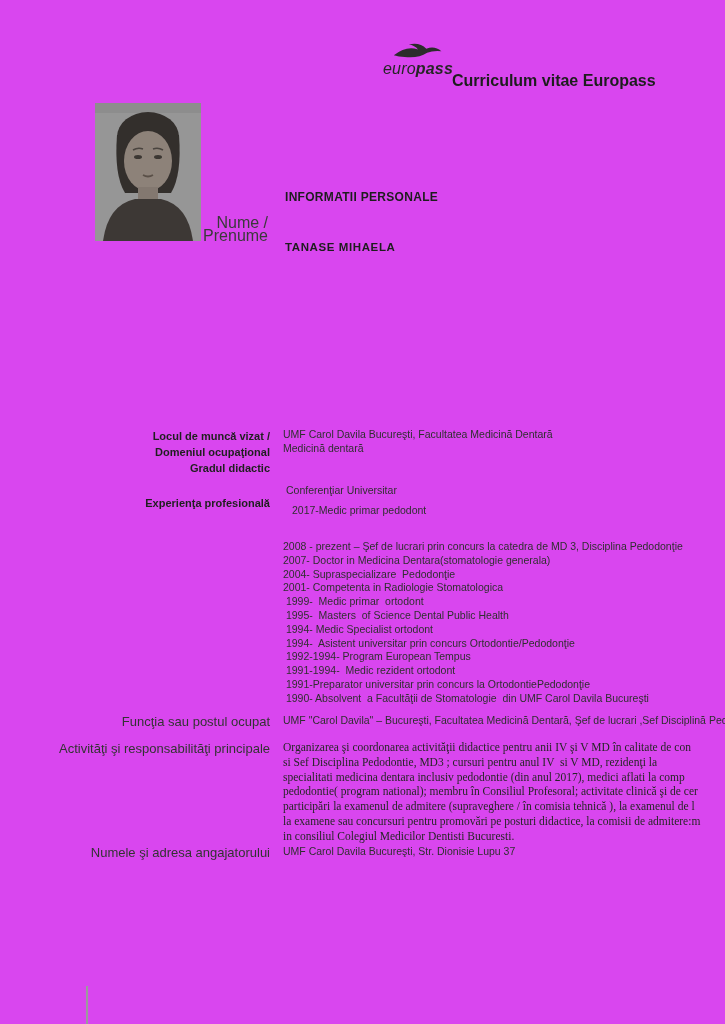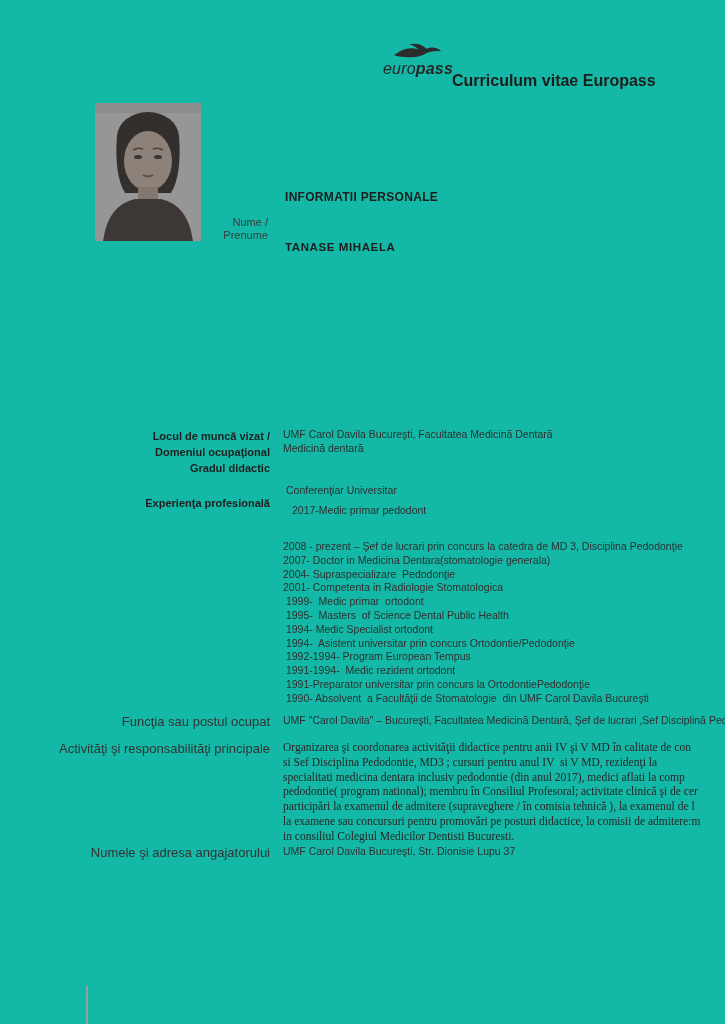--- a/index.html
+++ b/index.html
@@ -1,40 +1,40 @@
 <!DOCTYPE html>
 <html><head>
 <meta charset="utf-8">
 <style>
   html, body { margin: 0; padding: 0; background: #ffffff; }
   .page {
     position: relative;
     width: 725px;
     height: 1024px;
-    background: #14b8a6;
+    background: #d946ef;
     overflow: hidden;
     font-family: "Liberation Sans", sans-serif;
     color: #2b2b2b;
   }
   .abs { position: absolute; }
 
   
   .logo-block { left: 378px; top: 42px; width: 80px; text-align: center; }
   .logo-bird { display: block; margin: 0 auto -2px auto; }
   .logo-text { font-size: 16px; font-style: italic; color: #262626; letter-spacing: 0.2px; white-space: nowrap; }
   .logo-text .euro { font-weight: 400; }
   .logo-text .pass { font-weight: 700; }
   .doc-title { left: 452px; top: 72px; font-size: 16px; font-weight: 700; color: #1d1d1d; white-space: nowrap; }
 
   
   .photo { left: 95px; top: 103px; width: 106px; height: 138px; background: #979797; }
 
   
   .section-heading { left: 285px; top: 190px; font-size: 12px; font-weight: 700; letter-spacing: 0.3px; color: #1d1d1d; text-align: right; }
-  .name-label { left: 150px; top: 216px; width: 118px; text-align: right; font-size: 11px; line-height: 13px; color: #3a3a3a; white-space: pre; }
+  .name-label { left: 150px; top: 216px; width: 118px; text-align: right; font-size: 16px; line-height: 13px; color: #3a3a3a; white-space: pre; }
   .name-value { left: 285px; top: 241px; font-size: 11.5px; font-weight: 700; letter-spacing: 0.6px; color: #1d1d1d; }
 
   
   .lbl { left: 40px; width: 230px; text-align: right; }
   .lbl-bold { font-size: 11px; font-weight: 700; line-height: 16px; color: #1f1f1f; white-space: pre; }
   .lbl-plain { font-size: 13px; color: #333333; white-space: pre; }
 
   
   .content { left: 283px; white-space: pre; font-size: 10.5px; color: #2f2f2f; }
   .job-label { top: 428px; }

